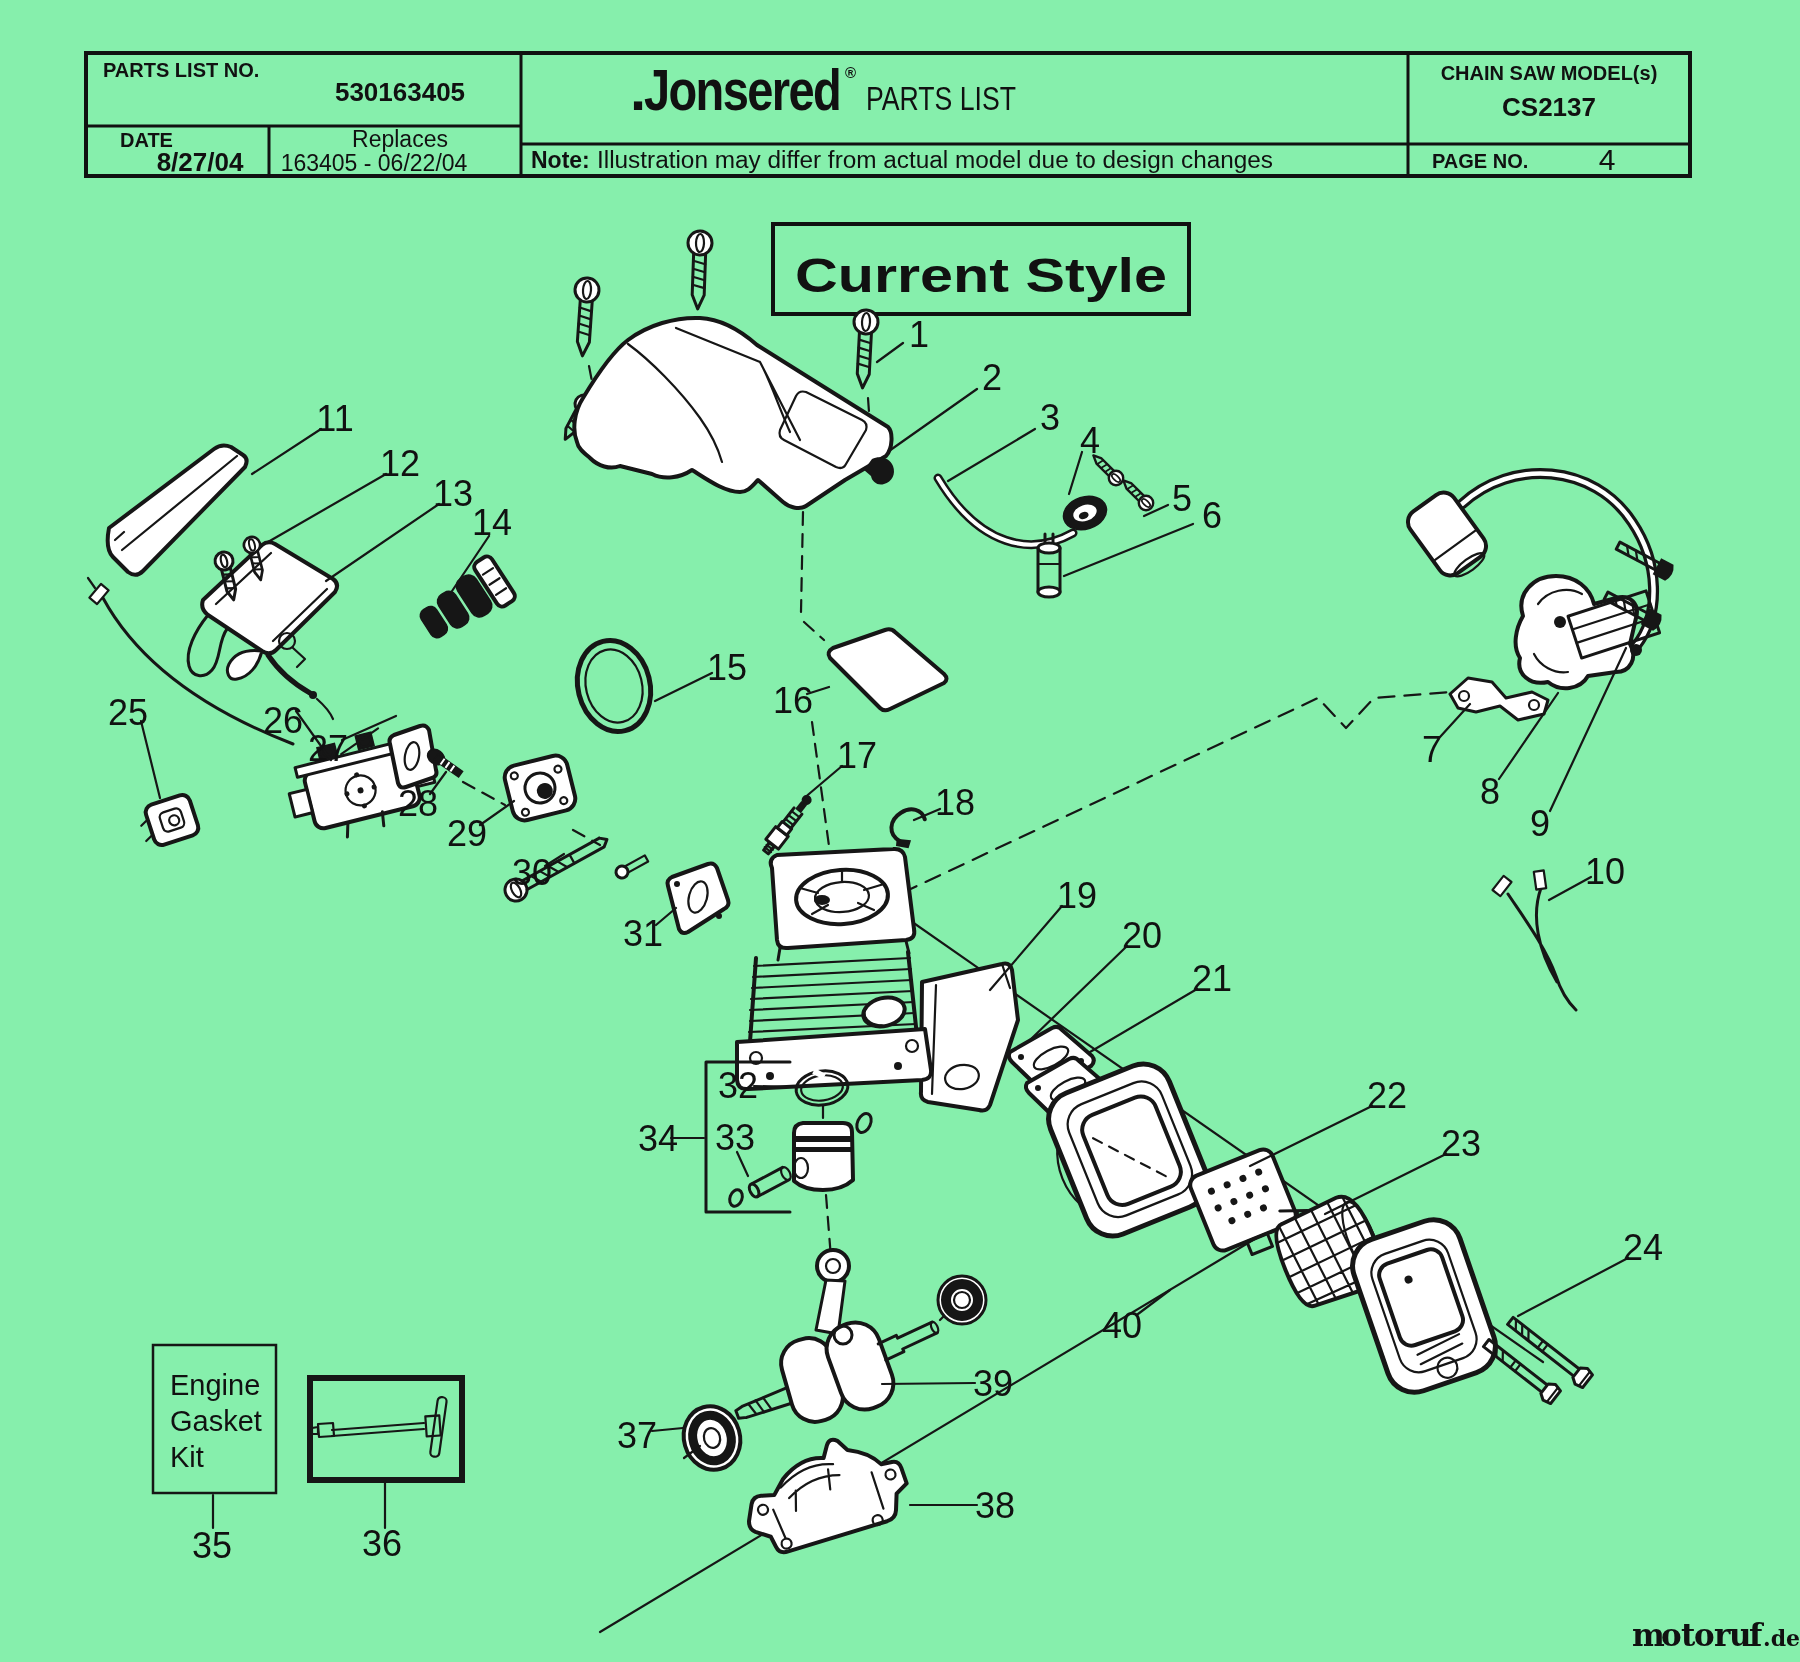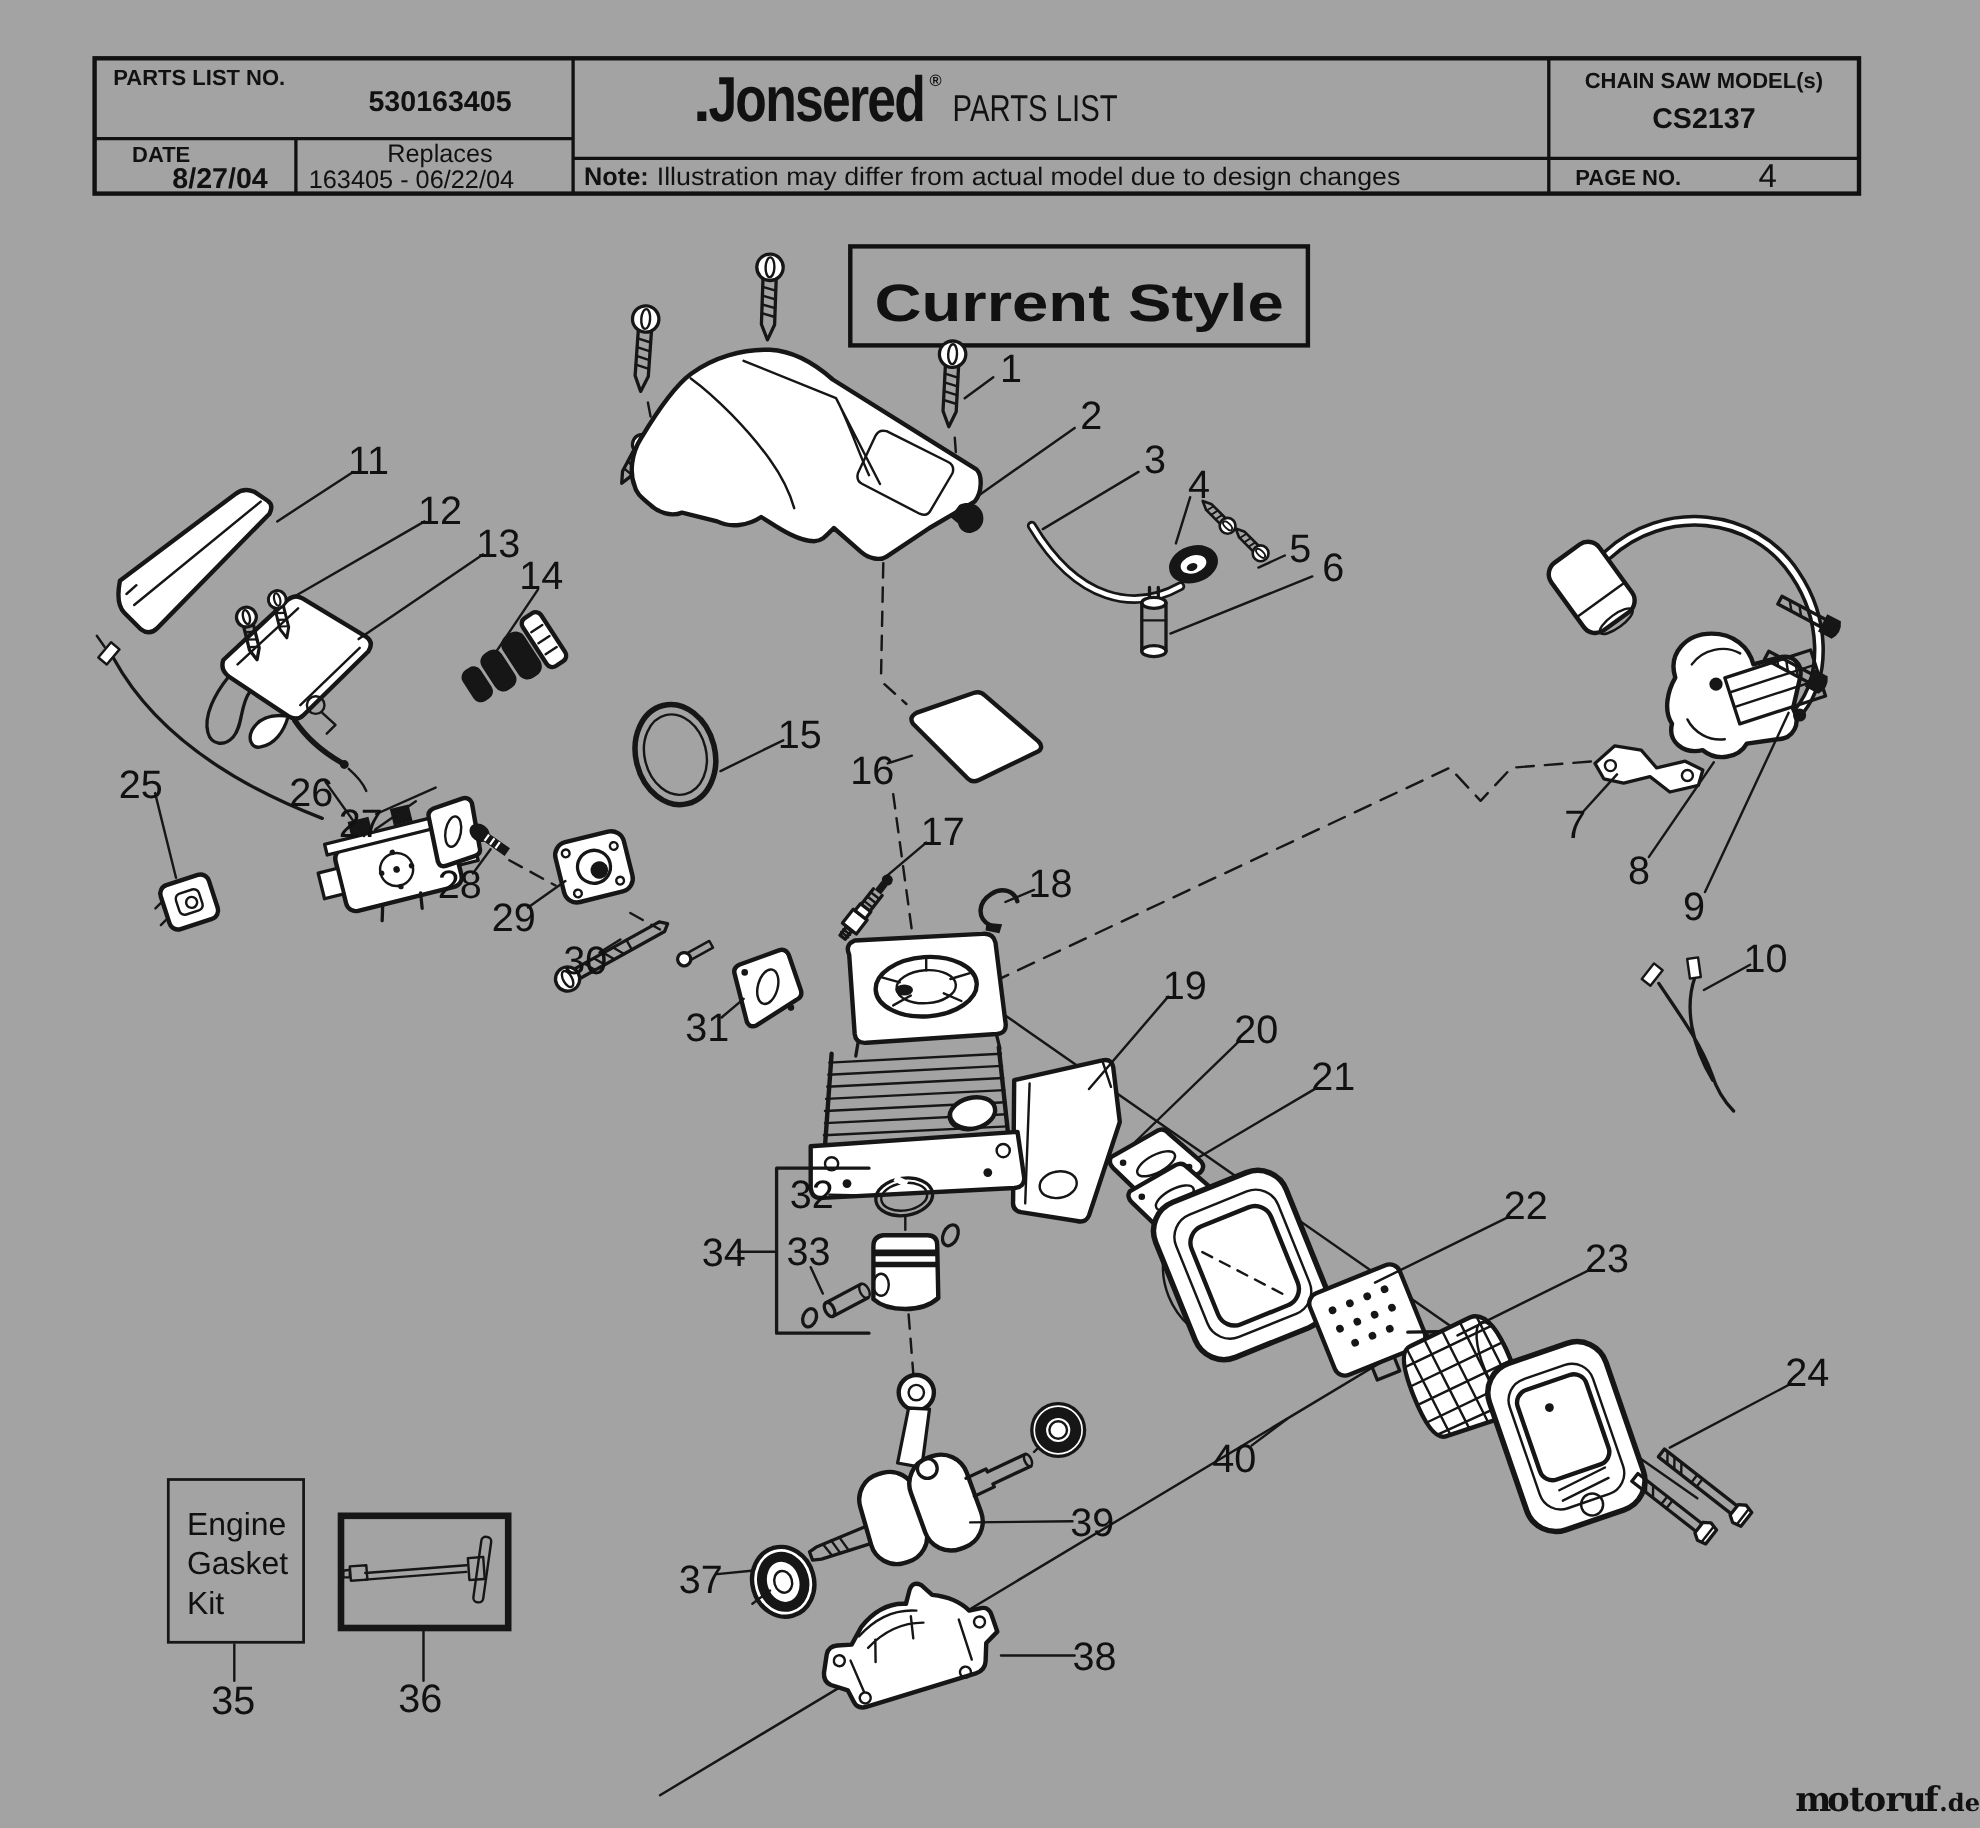--- a/index.html
+++ b/index.html
@@ -1,16 +1,16 @@
 <!DOCTYPE html>
 <html><head>
 <meta charset="utf-8">
 <style>
   html,body{margin:0;padding:0;background:#e8e8e8;}
-  .page{width:1800px;height:1662px;position:relative;background:#a3a3a3;overflow:hidden;}
+  .page{width:1800px;height:1662px;position:relative;background:#86efac;overflow:hidden;}
   svg{position:absolute;left:0;top:0;}
   text{font-family:"Liberation Sans",sans-serif;fill:#111;}
   
   .p {fill:none;stroke:#161616;stroke-width:3;stroke-linecap:round;stroke-linejoin:round;}
   .p2{fill:none;stroke:#161616;stroke-width:2.2;stroke-linecap:round;stroke-linejoin:round;}
   .p4{fill:none;stroke:#161616;stroke-width:4;stroke-linecap:round;stroke-linejoin:round;}
   .p5{fill:none;stroke:#161616;stroke-width:5;stroke-linecap:round;stroke-linejoin:round;}
   .pw {fill:#fff;stroke:#161616;stroke-width:3;stroke-linecap:round;stroke-linejoin:round;}
   .pw2{fill:#fff;stroke:#161616;stroke-width:2.2;stroke-linejoin:round;}
   .pw4{fill:#fff;stroke:#161616;stroke-width:4;stroke-linejoin:round;}

